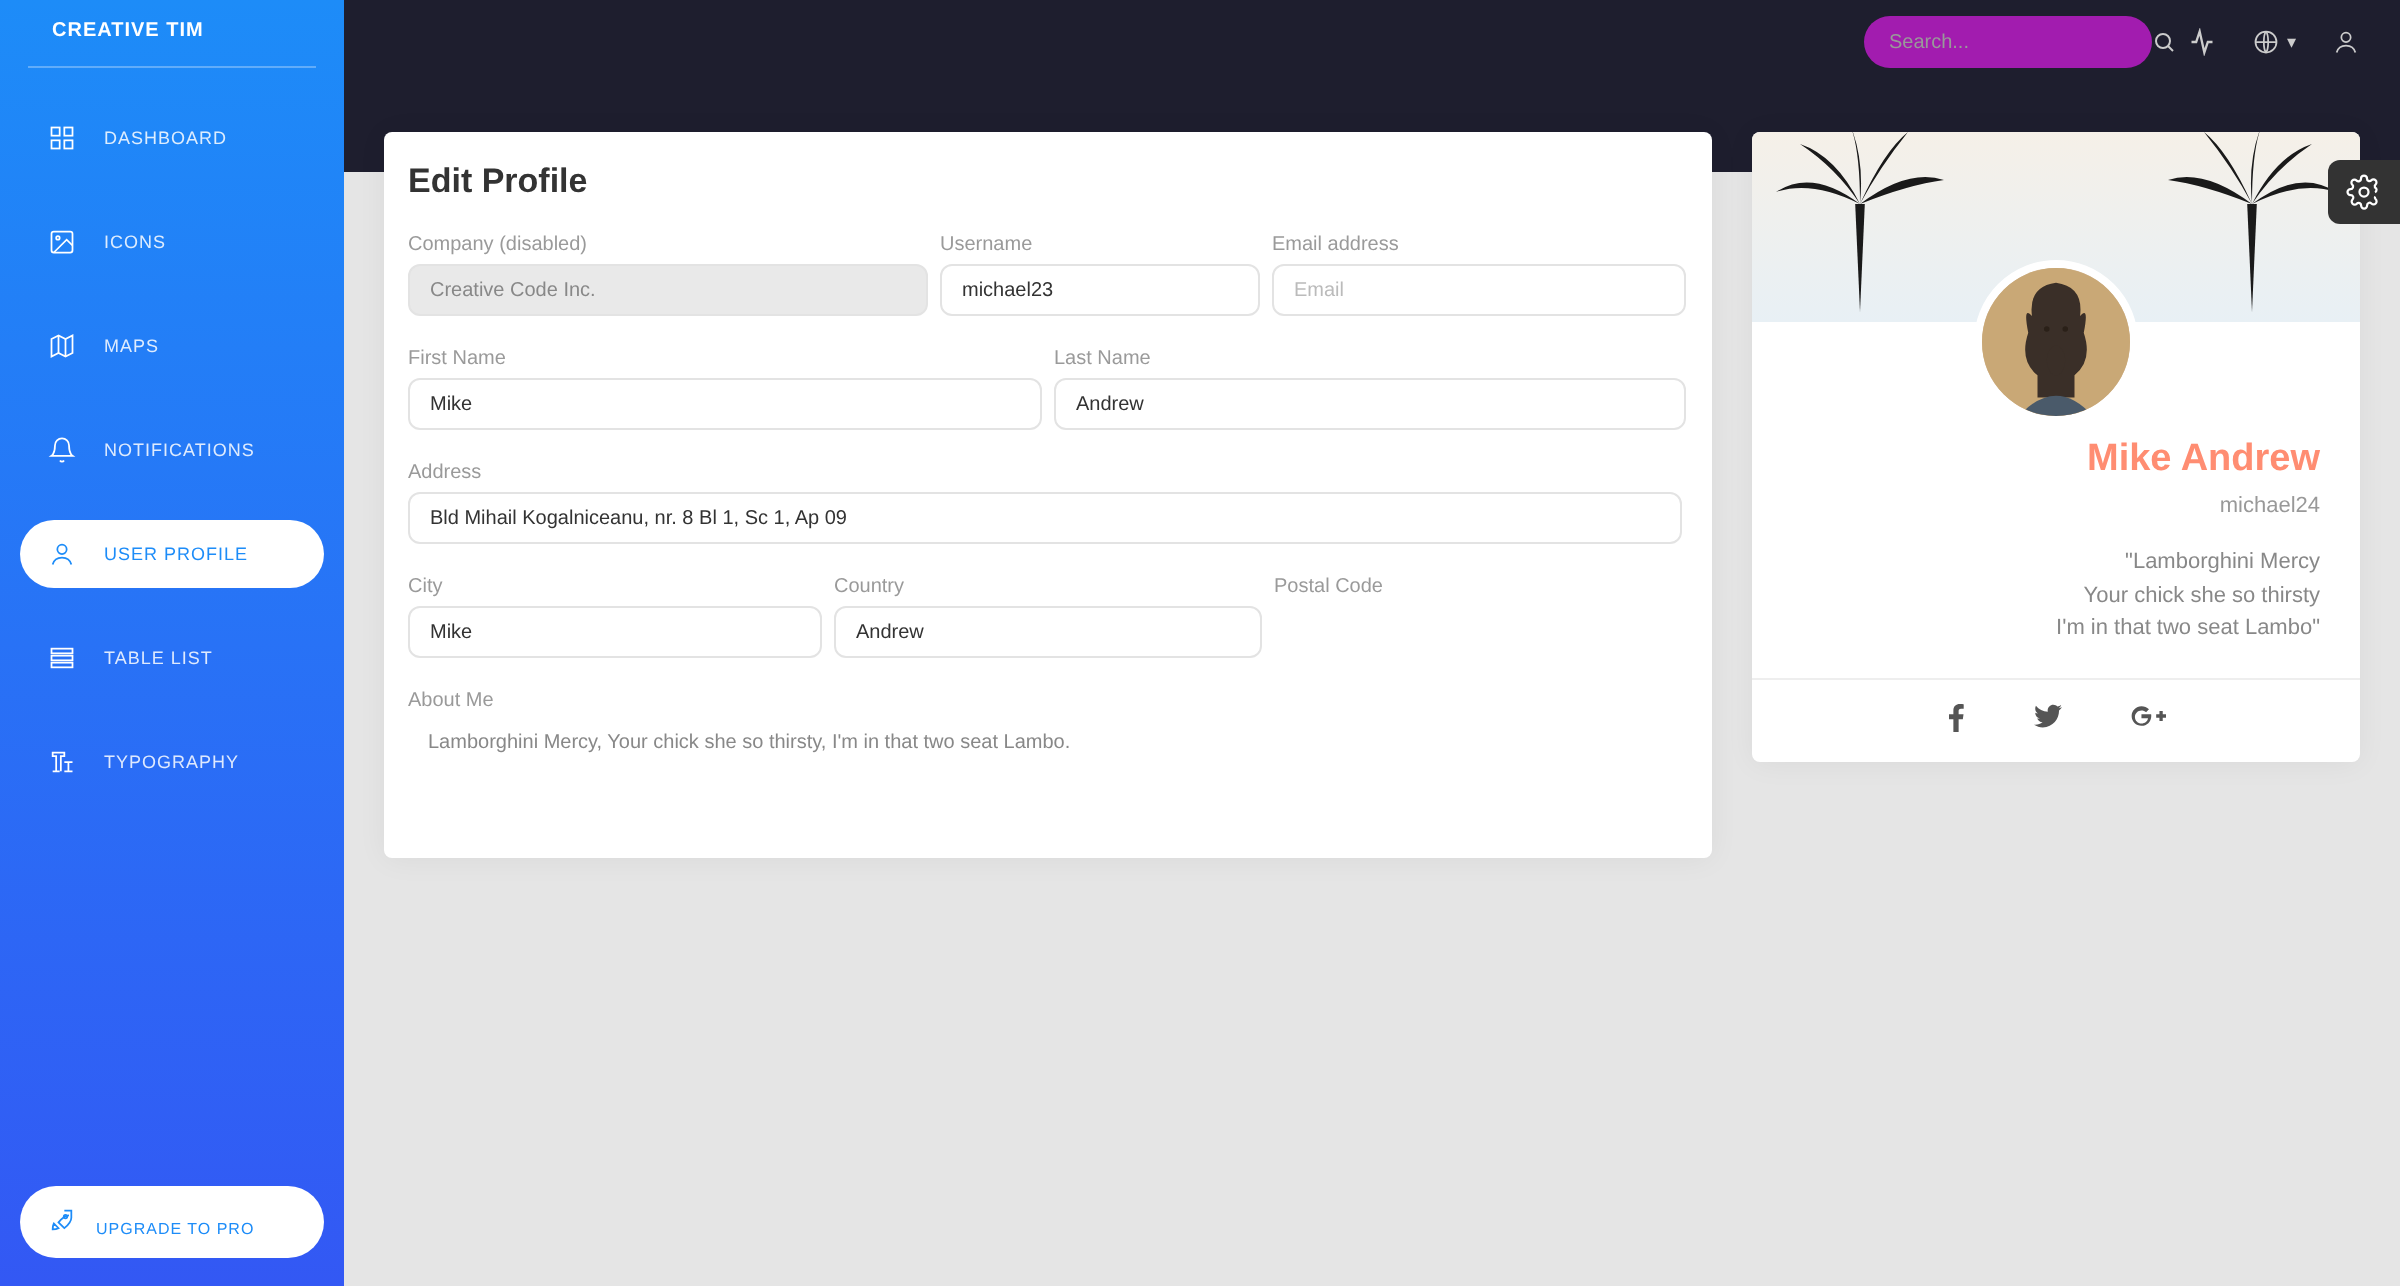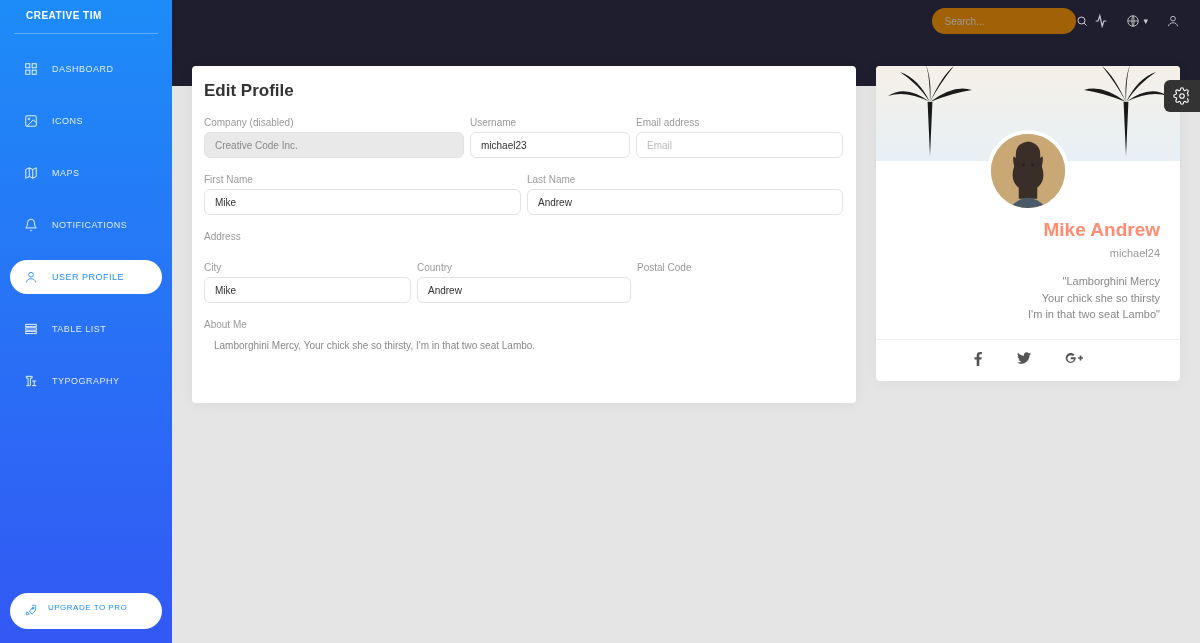--- a/index.html
+++ b/index.html
@@ -24,32 +24,32 @@
 .nav-item.active { background: #fff; color: #1d8cf8; margin-top: 10px; }
 .nav-item .icon { width: 18px; display: flex; justify-content: center; margin-right: 12px; }
 .nav-item svg { width: 14px; height: 14px; }
 .nav-item.active svg { stroke: #1d8cf8; fill: none; }
 .nav-item:not(.active) svg { stroke: #fff; fill: none; }
 
 .upgrade-btn {
   position: absolute; bottom: 14px; left: 10px; right: 10px;
   background: #fff; color: #1d8cf8; border-radius: 20px;
   padding: 10px 14px; font-size: 8px; letter-spacing: 0.5px;
-  display: flex; align-items: flex-start; cursor: pointer;
+  display: flex; align-items: flex-end; cursor: pointer;
 }
 .upgrade-btn .icon { margin-right: 10px; }
 .upgrade-btn svg { width: 14px; height: 14px; stroke: #1d8cf8; fill:none; }
 
 .topbar {
   position: absolute; left: 172px; right: 0; top: 0; height: 86px;
   background: #1e1e2e; display: flex; align-items: flex-start; justify-content: flex-end;
   padding: 8px 20px 0 20px;
 }
 .search-wrap {
-  background: #a16207; border-radius: 16px; display: flex; align-items: center;
+  background: #a21caf; border-radius: 16px; display: flex; align-items: center;
   padding: 0 12px; height: 26px; width: 144px;
 }
 .search-input {
   background: transparent; border: none; outline: none; color: #ccc;
   font-size: 10px; flex: 1;
 }
 .search-input::placeholder { color: #999; }
 .topbar-icon { color: #ccc; margin-left: 18px; display:flex; align-items:center; cursor:pointer; height:26px;}
 .topbar-icon svg { width: 14px; height: 14px; stroke: #ccc; fill: none; }
 
@@ -270,20 +270,21 @@
       </div>
       <div class="form-group fg-last">
         <label class="form-label">Last Name</label>
         <input class="form-input" value="Andrew" style="">
       </div>
     </div>
 
     <div class="form-row">
       <div class="form-group fg-address">
         <label class="form-label">Address</label>
+        <input class="form-input" value="Bld Mihail Kogalniceanu, nr. 8 Bl 1, Sc 1, Ap 09" style="">
       </div>
     </div>
 
     <div class="form-row">
       <div class="form-group fg-city">
         <label class="form-label">City</label>
         <input class="form-input" value="Mike" style="">
       </div>
       <div class="form-group fg-country">
         <label class="form-label">Country</label>

